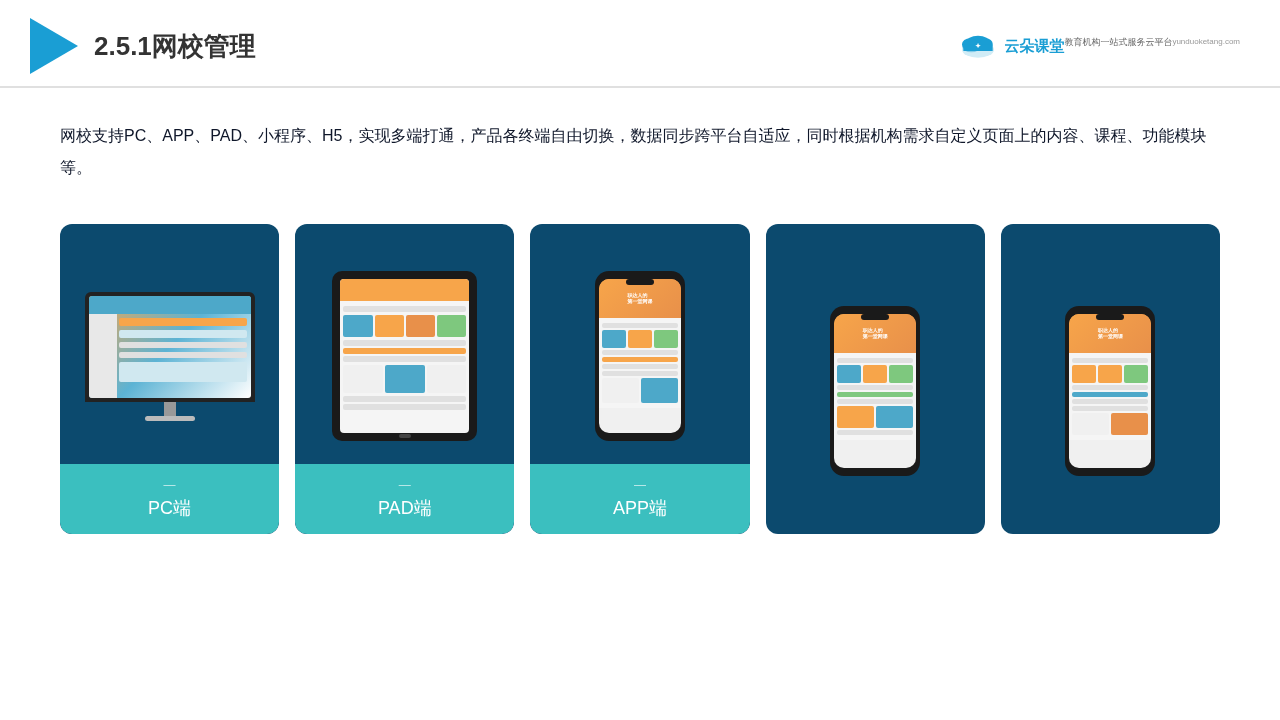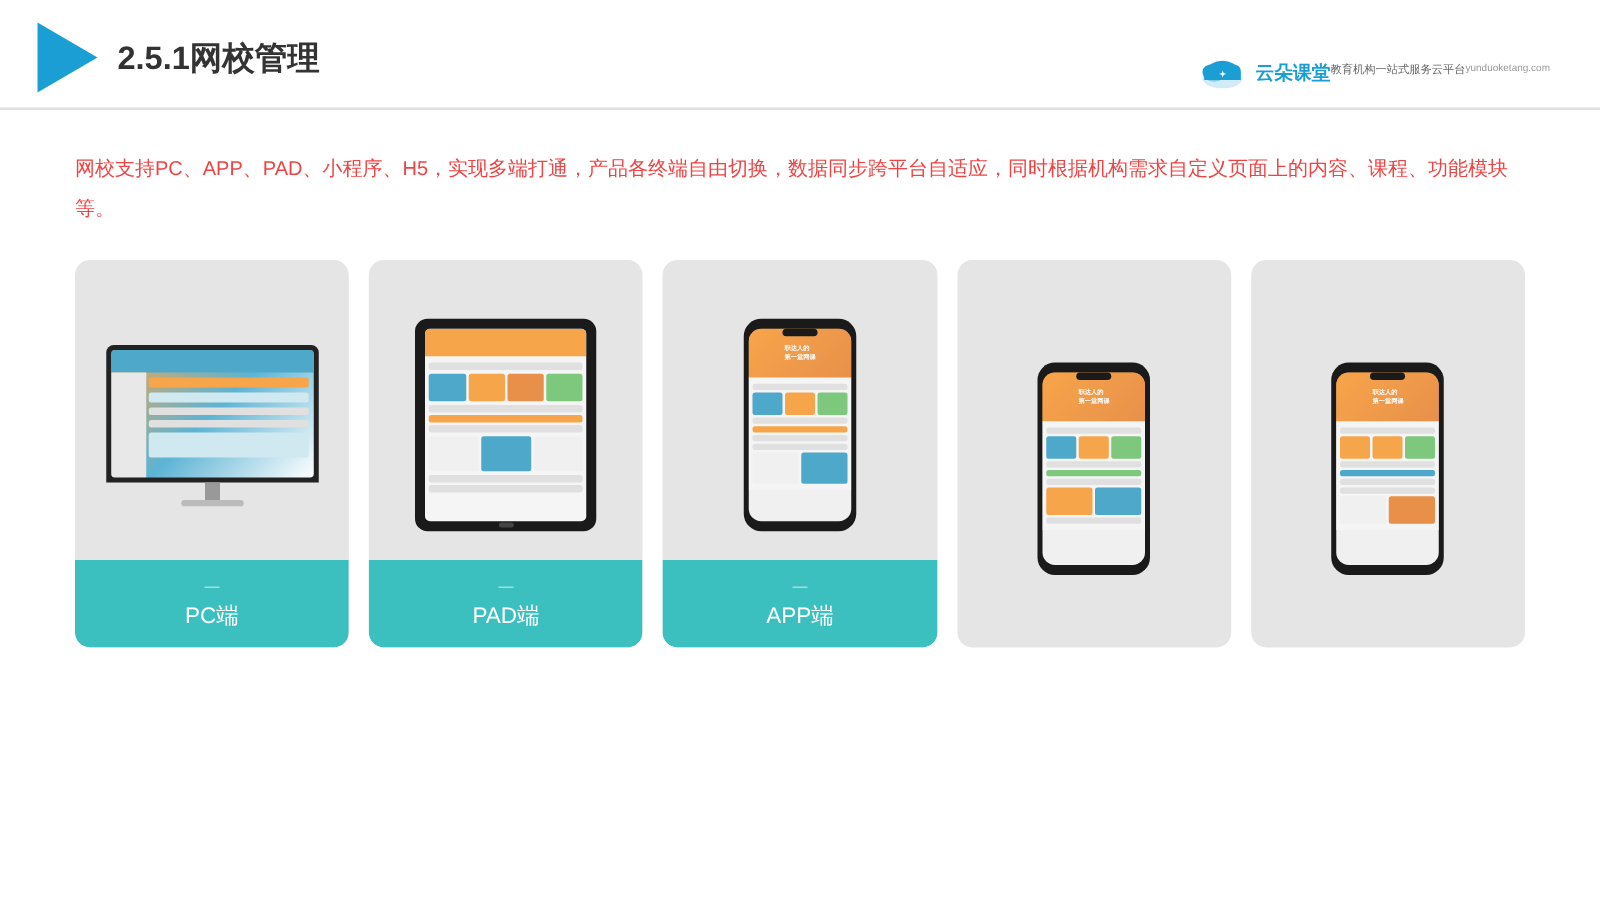--- a/index.html
+++ b/index.html
@@ -8,21 +8,21 @@
       height: 720px;
       background: #fff;
       font-family: 'Microsoft YaHei', 'PingFang SC', sans-serif;
       overflow: hidden;
       position: relative;
     }
 
     
     .header {
       display: flex;
-      align-items: flex-end;
+      align-items: center;
       justify-content: space-between;
       padding: 18px 40px 12px 30px;
       border-bottom: 2px solid #e0e0e0;
     }
     .header-left {
       display: flex;
       align-items: center;
       gap: 16px;
     }
     .logo-triangle {
@@ -70,34 +70,34 @@
       font-size: 8px;
       color: #999;
     }
 
     
     .content {
       padding: 32px 60px 20px 60px;
     }
     .description {
       font-size: 16px;
-      color: #ef4444;
+      color: #0f172a;
       line-height: 2;
-      margin-bottom: 24px;
+      margin-bottom: 40px;
     }
 
     
     .devices-container {
       display: flex;
       gap: 16px;
       justify-content: center;
       align-items: flex-start;
     }
     .device-card {
-      background: #e5e5e5;
+      background: #0c4a6e;
       border-radius: 12px;
       flex: 1;
       min-width: 0;
       display: flex;
       flex-direction: column;
       align-items: center;
       padding: 24px 12px 0 12px;
       overflow: hidden;
       height: 310px;
     }

